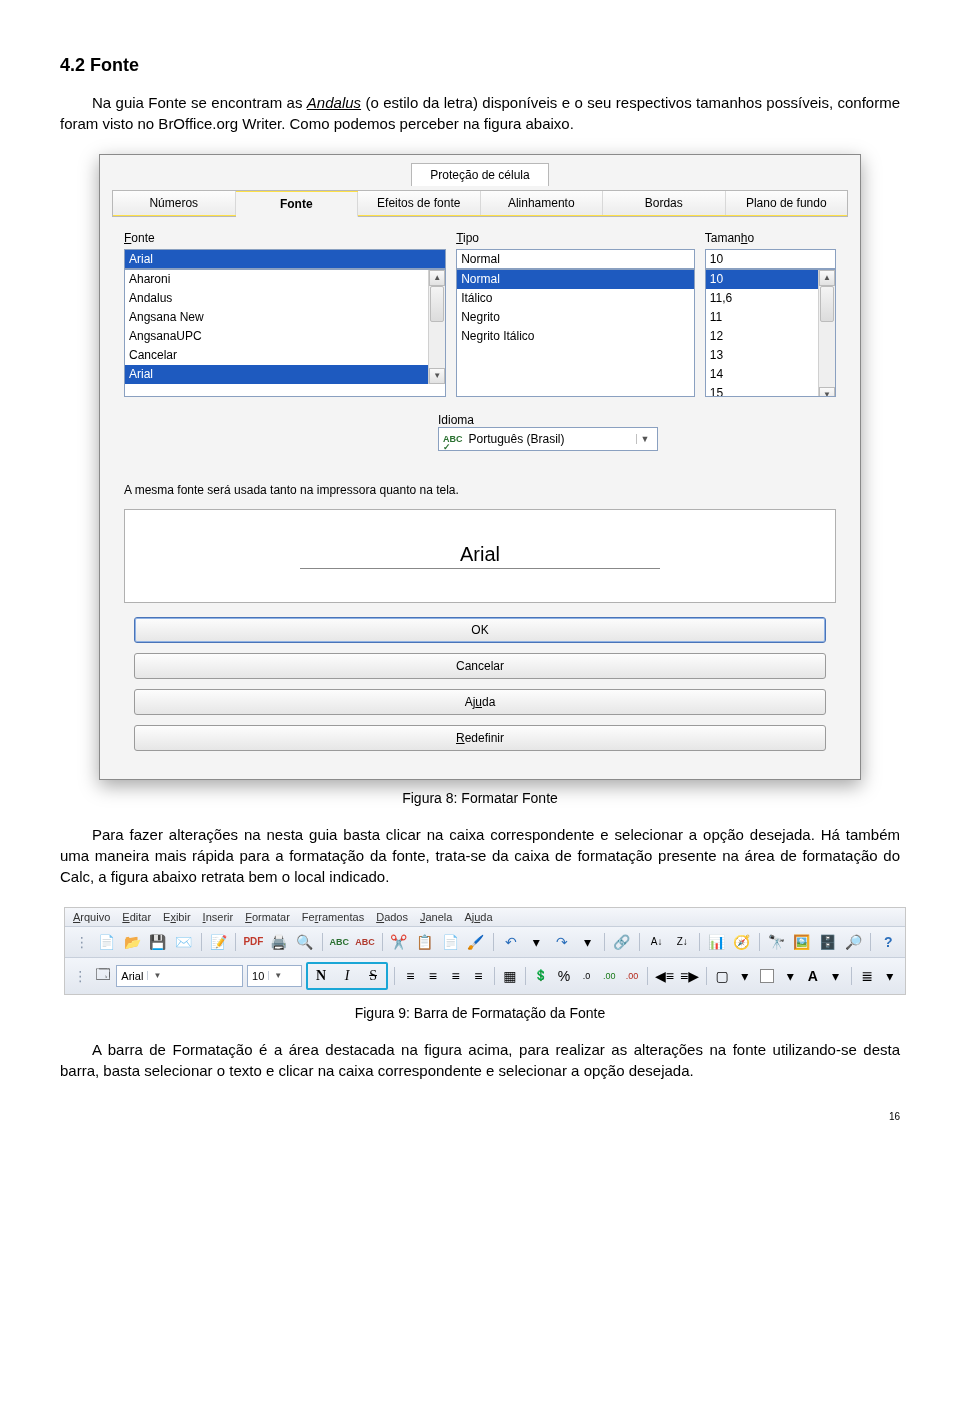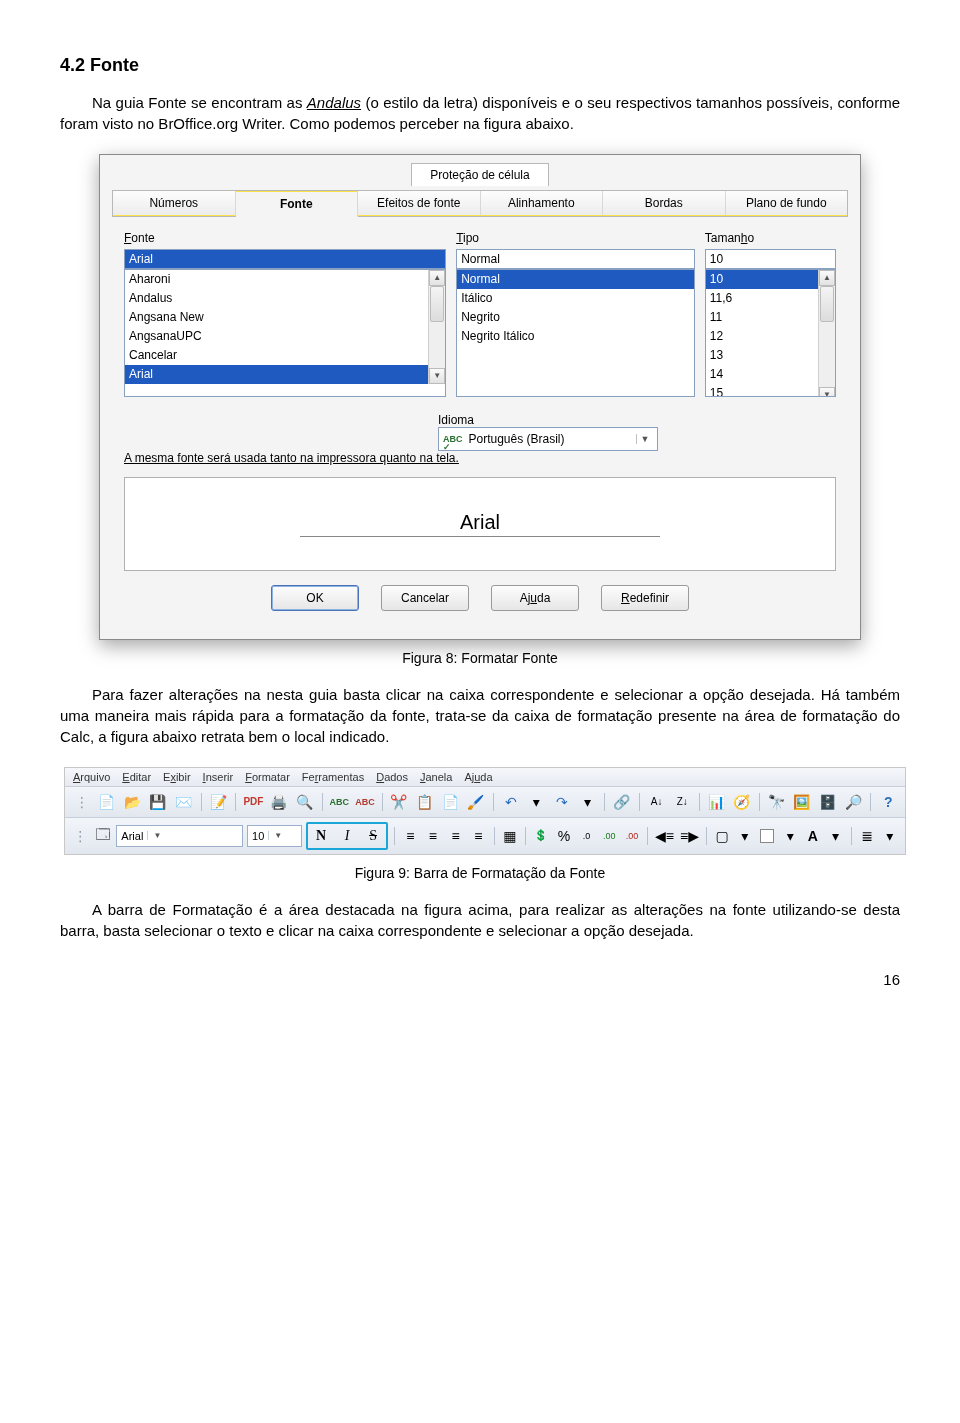--- a/index.html
+++ b/index.html
@@ -9,21 +9,21 @@
     background: #fff;
     padding: 40px 60px 20px 60px;
     color: #000;
     font-size: 15px;
   }
   h2 { font-size: 18px; font-weight: bold; margin-bottom: 16px; }
   p.body-text { text-align: justify; margin: 10px 0 20px 0; line-height: 1.4; }
   .indent { text-indent: 32px; }
   .fontes-link { text-decoration: underline; font-style: italic; }
   .caption { text-align: center; font-size: 14px; margin: 10px 0 18px 0; }
-  .pageno { text-align: right; font-size: 15px; margin-top: 30px; }
+  .pageno { text-align: right; font-size: 10px; margin-top: 30px; }
 
   
   .dialog-wrap { display: flex; justify-content: center; margin: 6px 0; }
   .dialog {
     width: 760px;
     background: linear-gradient(#fdfdfd,#f0f0f0);
     border: 1px solid #8a8a8a;
     box-shadow: 0 6px 18px rgba(0,0,0,0.35);
     font-family: "Segoe UI", Tahoma, sans-serif;
     font-size: 12px;
@@ -77,28 +77,28 @@
   .scrollbar .arrow { height: 14px; background: linear-gradient(#fafafa,#e2e2e2); border: 1px solid #bcbcbc; font-size: 8px; display:flex;align-items:center;justify-content:center; color:#555;}
   .scrollbar .thumb { position: absolute; left: 1px; right: 1px; height: 34px; top: 16px; background: linear-gradient(#f4f4f4,#dcdcdc); border: 1px solid #bcbcbc; border-radius: 2px;}
   .idioma-row { margin-top: 16px; margin-left: 314px; }
   .lang-combo {
     width: 210px; border: 1px solid #8aa0c0; background: #fff; height: 22px;
     display: flex; align-items: center; padding: 0 4px; gap: 6px;
   }
   .lang-combo .abc { color: #2a7030; font-weight: bold; font-size: 9px; position: relative; }
   .lang-combo .abc::after { content: "✓"; color: #2a7030; position: absolute; left: 0; top: 8px; font-size: 9px; }
   .lang-combo .dd { margin-left: auto; width: 16px; text-align: center; border-left: 1px solid #c0c0c0; color: #555; font-size: 9px;}
-  .info { margin-top: 0; text-decoration: underline; }
+  .info { margin-top: 32px; }
   .preview-box {
     margin-top: 12px; height: 92px; background: #fff; border: 1px solid #b0b0b0;
     display: flex; align-items: center; justify-content: center; font-size: 20px;
   }
   .preview-underline { border-bottom: 1px solid #888; padding: 0 160px 2px 160px; }
   .dlg-buttons {
-    display: flex; justify-content: center; gap: 22px; padding: 14px 10px 6px 10px;
+    display: flex; justify-content: center; gap: 10px; padding: 14px 10px 6px 10px; flex-direction: column;
   }
   .dlg-buttons .btn {
     min-width: 86px; height: 24px; background: linear-gradient(#fdfdfd,#e6e6e6);
     border: 1px solid #9a9a9a; border-radius: 3px; display: flex; align-items: center; justify-content: center;
     font-size: 12px;
   }
   .dlg-buttons .btn.primary { border-color: #4a74b8; box-shadow: 0 0 0 1px #8fb2e4 inset; }
 
   
   .tb-wrap { display: flex; justify-content: center; margin: 6px 0; padding-left: 10px; }

